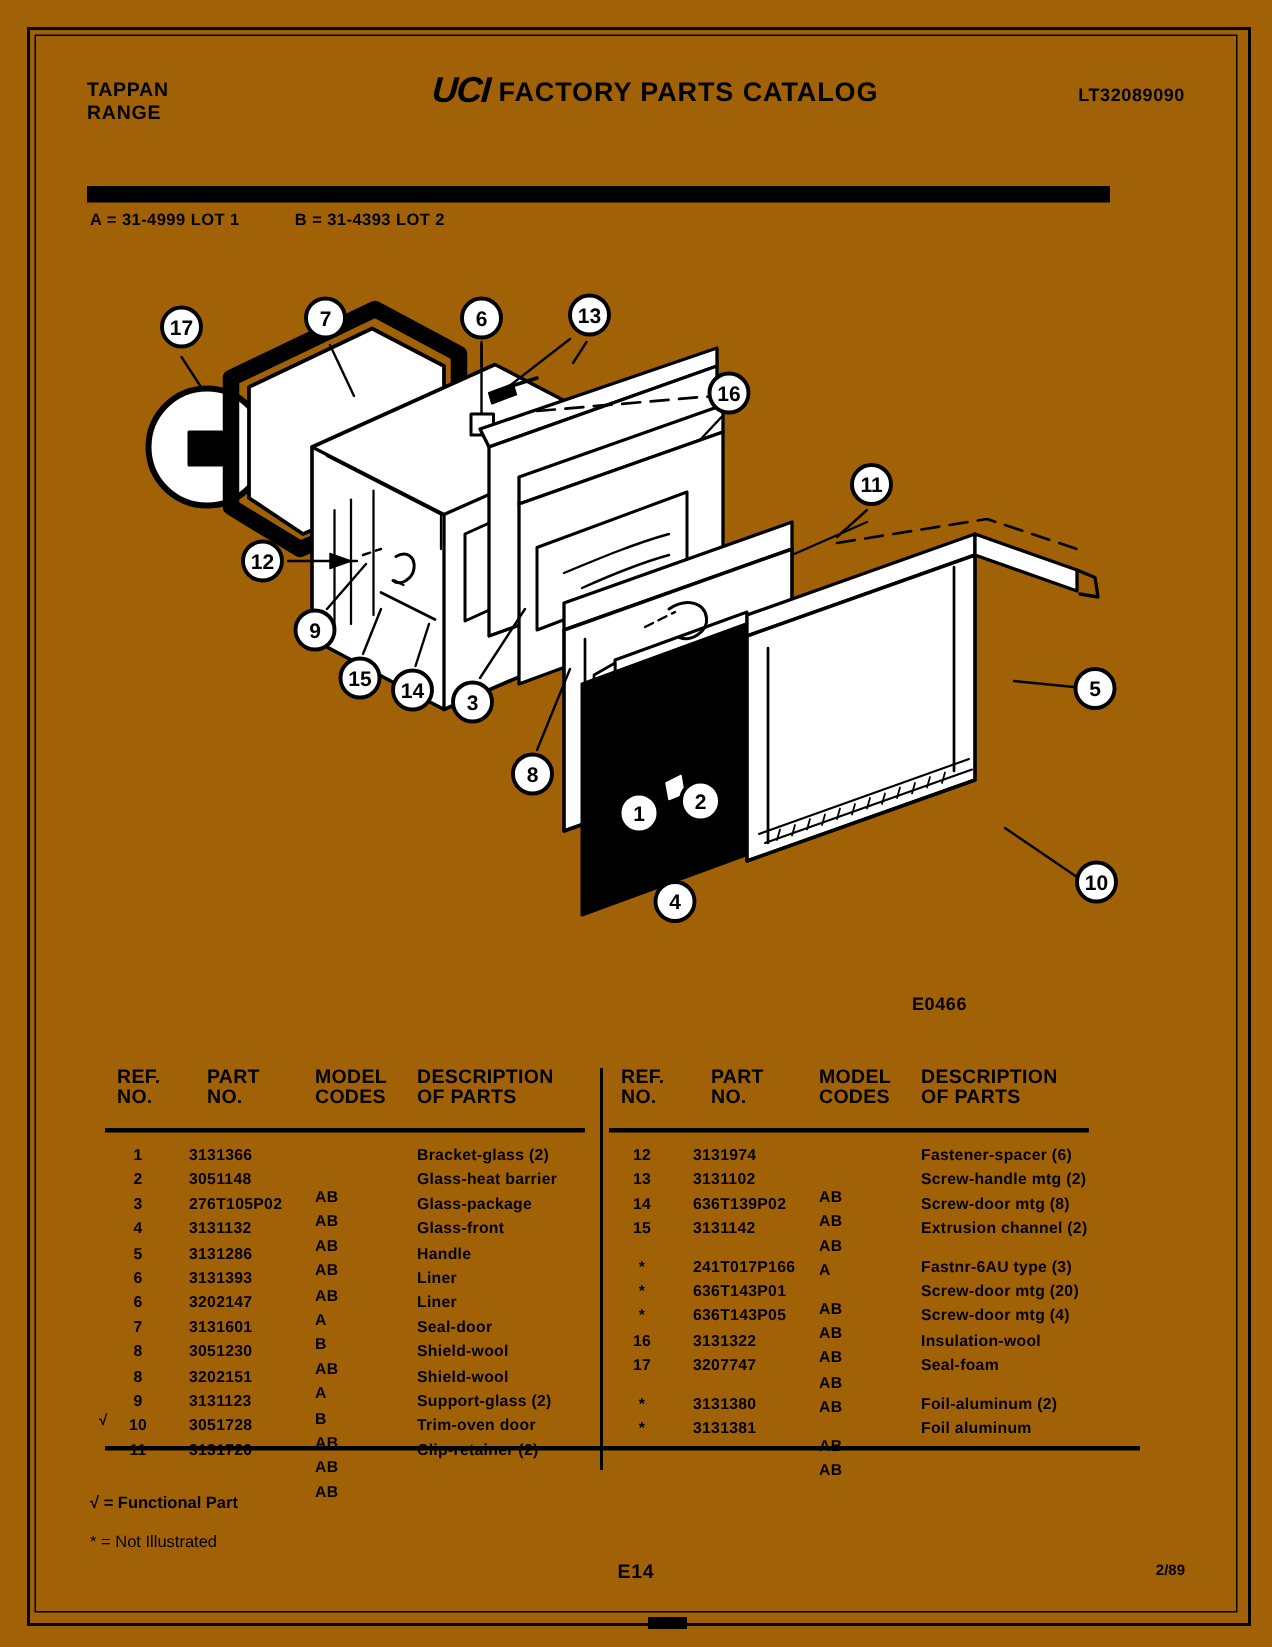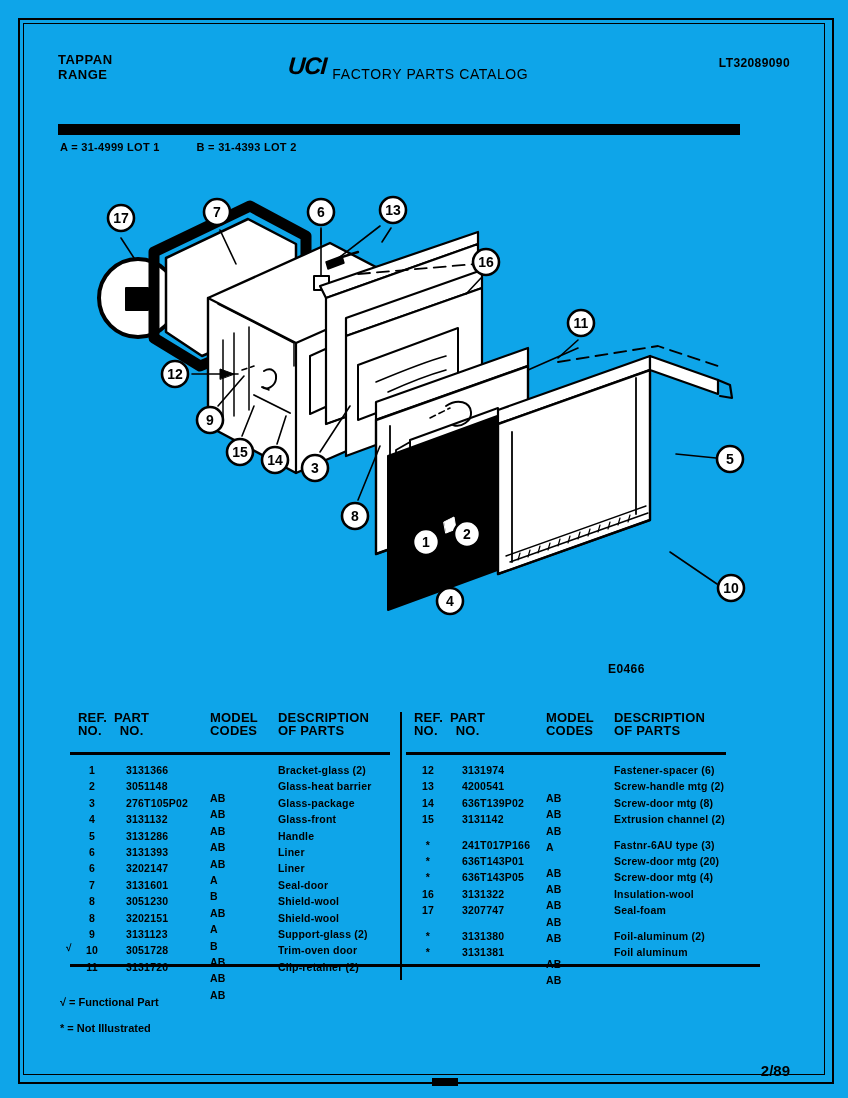--- a/index.html
+++ b/index.html
@@ -1,26 +1,26 @@
 <!DOCTYPE html>
 <html><head>
 <meta charset="utf-8">
 <style>
   html,body{margin:0;padding:0;background:#ffffff;}
   body{width:848px;height:1098px;font-family:"Liberation Sans",sans-serif;color:#000;}
-  .page{position:relative;width:848px;height:1098px;overflow:hidden;background:#0ea5e9;}
+  .page{position:relative;width:848px;height:1098px;overflow:hidden;background:#a16207;}
   .border-outer{position:absolute;left:18px;top:18px;width:812px;height:1062px;border:2px solid #000;}
   .border-inner{position:absolute;left:23px;top:23px;width:800px;height:1050px;border:1px solid #000;}
 
   
   .brand{position:absolute;left:58px;top:52px;font-size:13px;font-weight:bold;letter-spacing:.5px;line-height:15px;}
   .logo-wrap{position:absolute;left:288px;top:50px;display:flex;align-items:center;gap:6px;}
   .uci{font-size:24px;font-weight:bold;font-style:italic;letter-spacing:-1px;line-height:22px;
        font-family:"Liberation Sans",sans-serif;transform:skewX(-4deg);}
-  .catalog-title{font-size:14px;font-weight:normal;letter-spacing:.6px;margin-top:16px;}
+  .catalog-title{font-size:18px;font-weight:bold;letter-spacing:.6px;}
   .doc-no{position:absolute;right:58px;top:56px;font-size:12px;font-weight:bold;letter-spacing:.4px;padding-left:29px;}
 
   .rule{position:absolute;left:58px;top:124px;width:682px;height:7px;
         background:#000;border-top:2px solid #000;border-bottom:1px solid #000;}
   .rule2{position:absolute;left:58px;top:133px;width:682px;height:2px;background:#000;}
 
   .lots{position:absolute;left:60px;top:141px;font-size:11px;font-weight:bold;letter-spacing:.3px;}
   .lots span.gap{display:inline-block;width:30px;}
 
   
@@ -30,39 +30,39 @@
 
   
   .table{position:absolute;left:70px;top:712px;width:690px;height:270px;}
   .tcol{position:absolute;top:0;width:336px;}
   .tcol.left{left:0;}
   .tcol.right{left:336px;}
   .divider{position:absolute;left:330px;top:0;width:2px;height:268px;background:#000;}
   .thead{position:relative;height:38px;}
   .thead .h{position:absolute;font-size:13px;font-weight:bold;line-height:12.5px;letter-spacing:.2px;}
   .h-ref{left:8px;}
-  .h-part{left:44px;text-align:center;}
+  .h-part{left:68px;}
   .h-model{left:140px;}
   .h-desc{left:208px;}
   .head-rule{position:absolute;left:0;top:40px;width:320px;height:3px;background:#000;}
   .rows{position:absolute;top:52px;left:0;width:330px;}
   .row{position:relative;height:16.4px;font-size:10.5px;font-weight:bold;letter-spacing:.2px;}
   .row.spacer{height:9px;}
   .c-ref{position:absolute;left:0;width:44px;text-align:center;}
   .c-part{position:absolute;left:56px;}
   .c-model{position:absolute;left:140px;margin-top:28px;}
   .c-desc{position:absolute;left:208px;}
   .tick{position:absolute;left:-4px;top:-2px;font-size:10px;font-weight:bold;}
   .bot-rule{position:absolute;left:0;top:252px;width:690px;height:3px;background:#000;}
 
   
   .legend1{position:absolute;left:60px;top:996px;font-size:11px;font-weight:bold;}
-  .legend2{position:absolute;left:60px;top:1022px;font-size:11px;font-weight:bold;text-align:center;}
+  .legend2{position:absolute;left:60px;top:1022px;font-size:11px;font-weight:normal;text-align:center;}
   .pageno{position:absolute;left:0;right:0;top:1040px;text-align:center;font-size:13px;font-weight:bold;letter-spacing:.5px;}
-  .date{position:absolute;right:58px;top:1042px;font-size:15px;font-weight:bold;margin-top:20px;}
+  .date{position:absolute;right:58px;top:1042px;font-size:10px;font-weight:bold;}
   .bot-mark{position:absolute;left:432px;top:1078px;width:26px;height:8px;background:#000;}
 </style>
 </head>
 <body>
 
 <div class="page">
 
   <div class="border-outer"></div>
   <div class="border-inner"></div>
 
@@ -409,21 +409,21 @@
       </div>
       <div class="rows" id="rows-right">
           <div class="row">
             <span class="c-ref">12</span>
             <span class="c-part">3131974</span>
             <span class="c-model">AB</span>
             <span class="c-desc">Fastener-spacer (6)</span>
           </div>
           <div class="row">
             <span class="c-ref">13</span>
-            <span class="c-part">4200541</span>
+            <span class="c-part">3131102</span>
             <span class="c-model">AB</span>
             <span class="c-desc">Screw-handle mtg (2)</span>
           </div>
           <div class="row">
             <span class="c-ref">14</span>
             <span class="c-part">636T139P02</span>
             <span class="c-model">AB</span>
             <span class="c-desc">Screw-door mtg (8)</span>
           </div>
           <div class="row">
@@ -477,16 +477,17 @@
             <span class="c-desc">Foil aluminum</span>
           </div>
         </div>
     </div>
 
     <div class="bot-rule"></div>
   </div>
 
   <div class="legend1">√ = Functional Part</div>
   <div class="legend2">* = Not Illustrated</div>
+  <div class="pageno">E14</div>
   <div class="date">2/89</div>
   <div class="bot-mark"></div>
 
 </div>
 
 </body></html>

